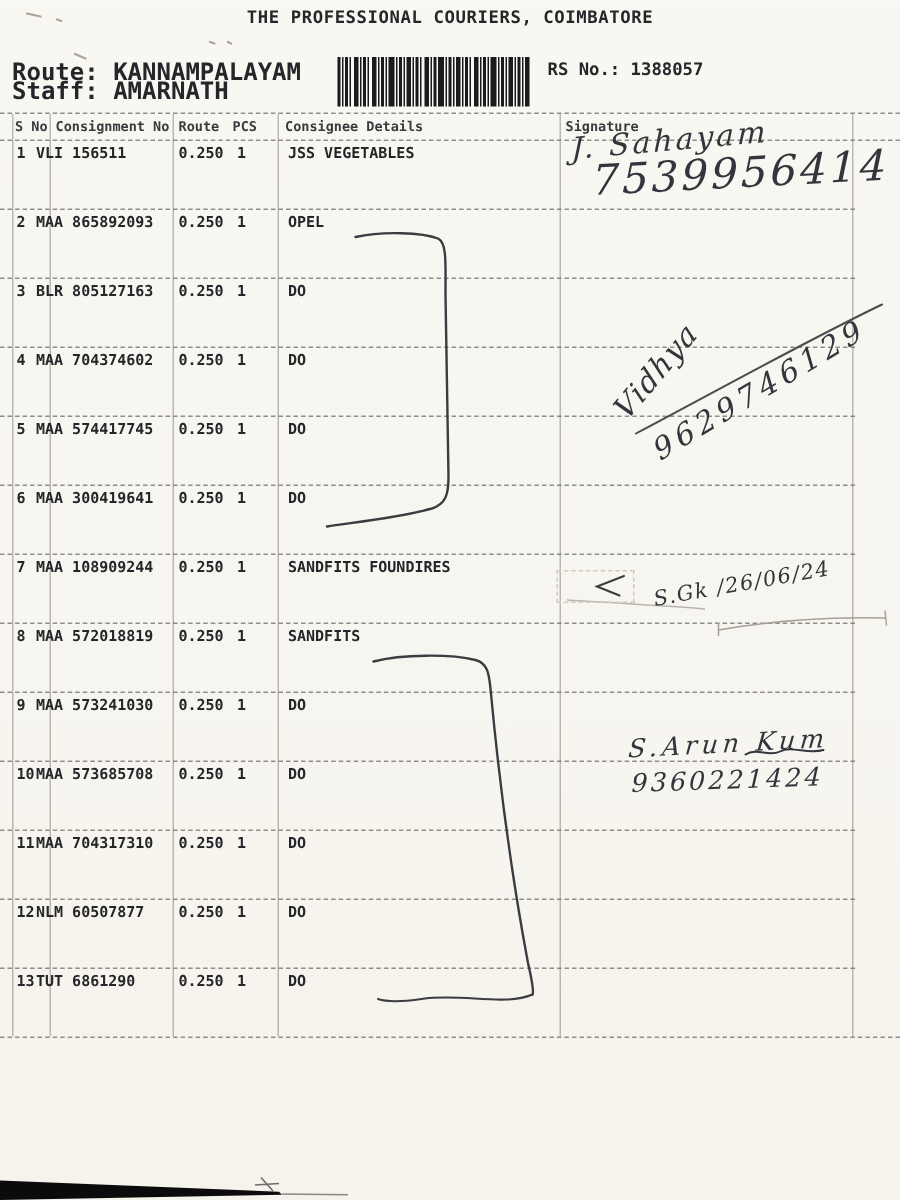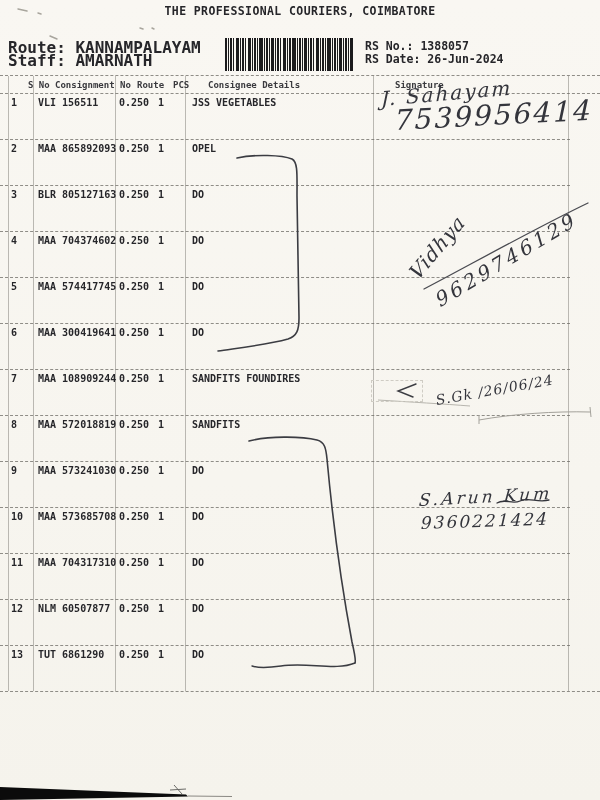--- a/index.html
+++ b/index.html
@@ -10,25 +10,25 @@
   }
   .tx{position:absolute;font-weight:bold;white-space:pre;}
   .title{left:0;right:0;top:4px;text-align:center;font-size:11.5px;letter-spacing:.4px;}
   .subtitle{left:0;right:0;top:19px;text-align:center;font-size:11.5px;letter-spacing:.2px;}
   .meta{font-size:16px;left:8px;}
   .rsmeta{font-size:11.5px;left:365px;}
   .hline{position:absolute;height:0;border-top:1px dashed #8f8d87;left:0;}
   .w600{width:600px;}
   .w570{width:570px;}
   .vline{position:absolute;top:76px;height:615px;width:1px;background:rgba(110,108,102,.45);}
-  .colhead{position:absolute;top:80px;font-size:9px;font-weight:bold;color:#3a3a3e;white-space:pre;margin-left:18px;}
+  .colhead{position:absolute;top:80px;font-size:9px;font-weight:bold;color:#3a3a3e;white-space:pre;}
   .trow{position:absolute;left:0;width:600px;height:46px;}
   .cell{position:absolute;top:4px;font-size:10px;font-weight:bold;white-space:pre;}
   .c-sno{left:11px;}
-  .c-cons{left:38px;text-align:right;}
+  .c-cons{left:24px;text-align:right;}
   .c-wt{left:119px;}
   .c-pcs{left:158px;}
   .c-dt{left:192px;}
   .hw{position:absolute;font-family:"DejaVu Serif",serif;font-style:italic;color:#34353c;
       white-space:pre;transform-origin:0 50%;}
   #sig1-name{left:381px;top:87px;font-size:20px;letter-spacing:2px;transform:rotate(-5deg) skewX(-6deg);}
   #sig1-phone{left:395px;top:104px;font-size:28px;letter-spacing:2px;transform:rotate(-3deg) skewX(-4deg);}
   #sig2-name{left:413px;top:264px;font-size:20px;letter-spacing:1px;transform:rotate(-50deg) skewX(-6deg);}
   #sig2-phone{left:437px;top:289px;font-size:20px;letter-spacing:3.5px;transform:rotate(-31deg) skewX(-4deg);}
   #sig3-note{left:436px;top:392px;font-size:14px;letter-spacing:1px;transform:rotate(-10deg);}
@@ -41,21 +41,20 @@
 <body>
 
 <div class="page">
 
   <div class="tx title">THE PROFESSIONAL COURIERS, COIMBATORE</div>
 
   <div class="tx meta" style="top:38px"><span>Route:</span> <span>KANNAMPALAYAM</span></div>
   <div class="tx meta" style="top:51px"><span>Staff:</span> <span>AMARNATH</span></div>
 
   <div class="tx rsmeta" style="top:39px"><span>RS No.:</span> <span>1388057</span></div>
-  <div class="tx rsmeta" style="top:52px"><span>RS Date:</span> <span>26-Jun-2024</span></div>
 
   <svg class="overlay" width="600" height="800" aria-hidden="true">
     <path fill="#1b1b1d" d="M225 38h2v33h-2z M228 38h1v33h-1z M230 38h2v33h-2z M233 38h1v33h-1z M236 38h3v33h-3z M240 38h1v33h-1z M242 38h2v33h-2z M245 38h1v33h-1z M248 38h3v33h-3z M252 38h1v33h-1z M254 38h2v33h-2z M257 38h1v33h-1z M259 38h4v33h-4z M264 38h1v33h-1z M266 38h2v33h-2z M269 38h1v33h-1z M271 38h3v33h-3z M275 38h1v33h-1z M277 38h2v33h-2z M280 38h1v33h-1z M283 38h3v33h-3z M287 38h1v33h-1z M289 38h2v33h-2z M292 38h4v33h-4z M297 38h1v33h-1z M299 38h2v33h-2z M302 38h1v33h-1z M304 38h3v33h-3z M308 38h1v33h-1z M310 38h2v33h-2z M313 38h1v33h-1z M316 38h3v33h-3z M320 38h1v33h-1z M322 38h2v33h-2z M325 38h1v33h-1z M327 38h4v33h-4z M332 38h1v33h-1z M334 38h2v33h-2z M337 38h1v33h-1z M339 38h3v33h-3z M343 38h1v33h-1z M345 38h2v33h-2z M348 38h1v33h-1z M350 38h3v33h-3z"></path>
   </svg>
 
   <div class="hline w600" style="top:75px"></div>
   <div class="hline w600" style="top:93px"></div>
   <div class="hline w570" style="top:139px"></div>
   <div class="hline w570" style="top:185px"></div>
   <div class="hline w570" style="top:231px"></div>

